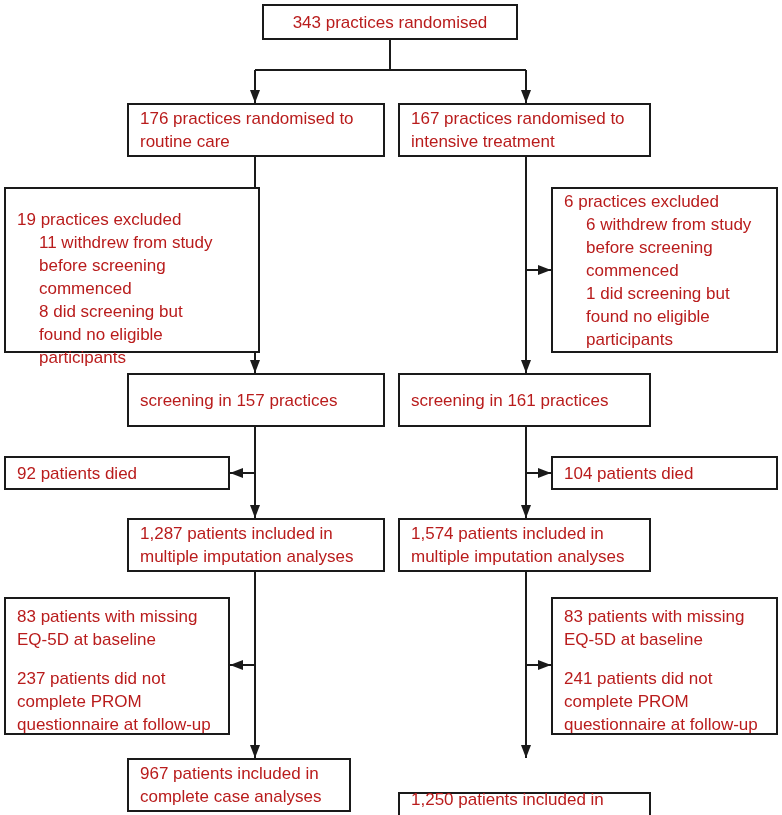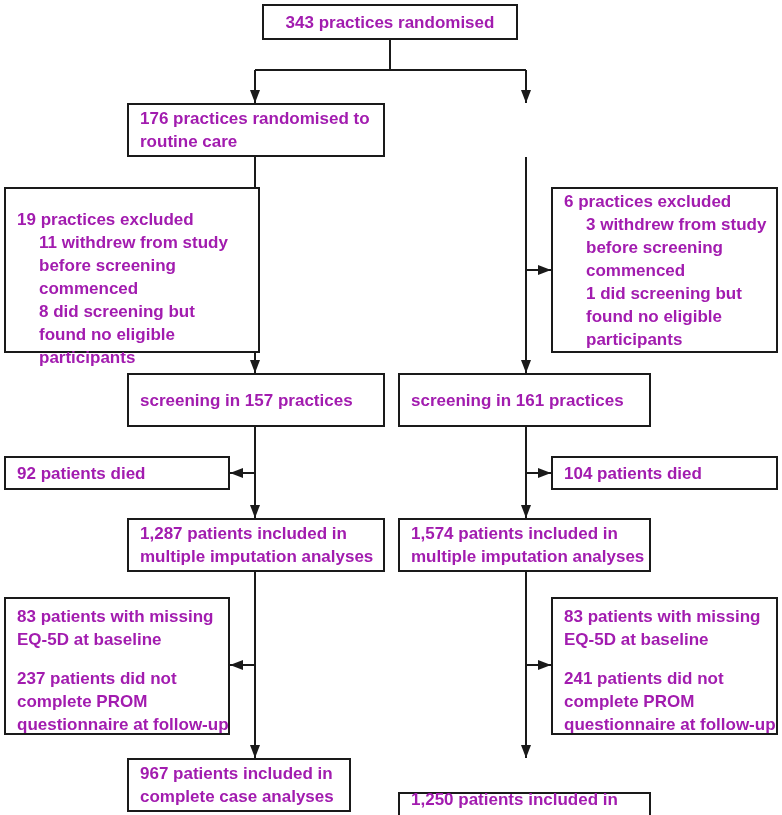--- a/index.html
+++ b/index.html
@@ -4,23 +4,22 @@
 <style>
   html, body { margin: 0; padding: 0; background: #ffffff; }
   #canvas {
     position: relative;
     width: 782px;
     height: 815px;
     background: #ffffff;
     font-family: "Liberation Sans", sans-serif;
     font-size: 17px;
     line-height: 23px;
-    color: #a21caf;
+    color: #b91c1c;
     overflow: hidden;
-    font-weight: bold;
   }
   #connectors {
     position: absolute;
     left: 0; top: 0;
     width: 782px; height: 815px;
     pointer-events: none;
   }
   .box {
     position: absolute;
     box-sizing: border-box;
@@ -71,33 +70,37 @@
   </svg>
 
   <div class="box center" style="left:262px;top:4px;width:256px;height:36px">
     <div class="ln">343 practices randomised</div>
   </div>
 
   <div class="box" style="left:127px;top:103px;width:258px;height:54px">
     <div class="ln">176 practices randomised to</div>
     <div class="ln">routine care</div>
   </div>
+  <div class="box" style="left:398px;top:103px;width:253px;height:54px">
+    <div class="ln">167 practices randomised to</div>
+    <div class="ln">intensive treatment</div>
+  </div>
 
   <div class="box" style="left:4px;top:187px;width:256px;height:166px;justify-content:flex-start;padding-top:19px">
     <div class="ln">19 practices excluded</div>
     <div class="ln indent">11 withdrew from study</div>
     <div class="ln indent">before screening</div>
     <div class="ln indent">commenced</div>
     <div class="ln indent">8 did screening but</div>
     <div class="ln indent">found no eligible</div>
     <div class="ln indent">participants</div>
   </div>
   <div class="box" style="left:551px;top:187px;width:227px;height:166px;justify-content:center;padding-top:3px">
     <div class="ln">6 practices excluded</div>
-    <div class="ln indent">3 withdrew from study</div>
+    <div class="ln indent">6 withdrew from study</div>
     <div class="ln indent">before screening</div>
     <div class="ln indent">commenced</div>
     <div class="ln indent">1 did screening but</div>
     <div class="ln indent">found no eligible</div>
     <div class="ln indent">participants</div>
   </div>
 
   <div class="box" style="left:127px;top:373px;width:258px;height:54px">
     <div class="ln">screening in 157 practices</div>
   </div>

